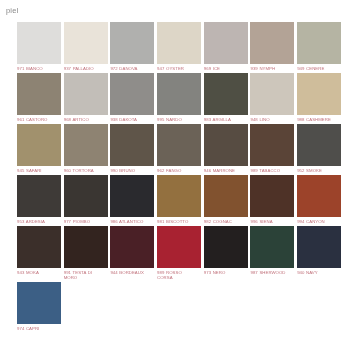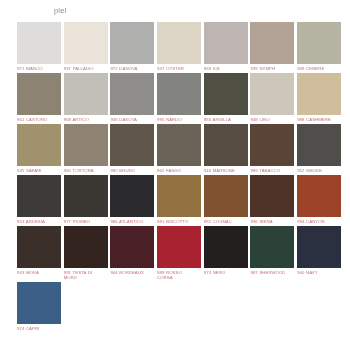--- a/index.html
+++ b/index.html
@@ -21,21 +21,20 @@
     padding: 0;
   }
   .page-title {
     position: absolute;
     left: 6px;
     top: 6px;
     font-size: 7.5px;
     color: #8a8a8a;
     letter-spacing: 0.2px;
     line-height: 10px;
-    margin-left: 48px;
   }
   .swatch-grid {
     position: absolute;
     left: 17px;
     top: 22px;
     width: 326px;
     display: grid;
     grid-template-columns: repeat(7, 44px);
     column-gap: 2.7px;
     row-gap: 0px;

